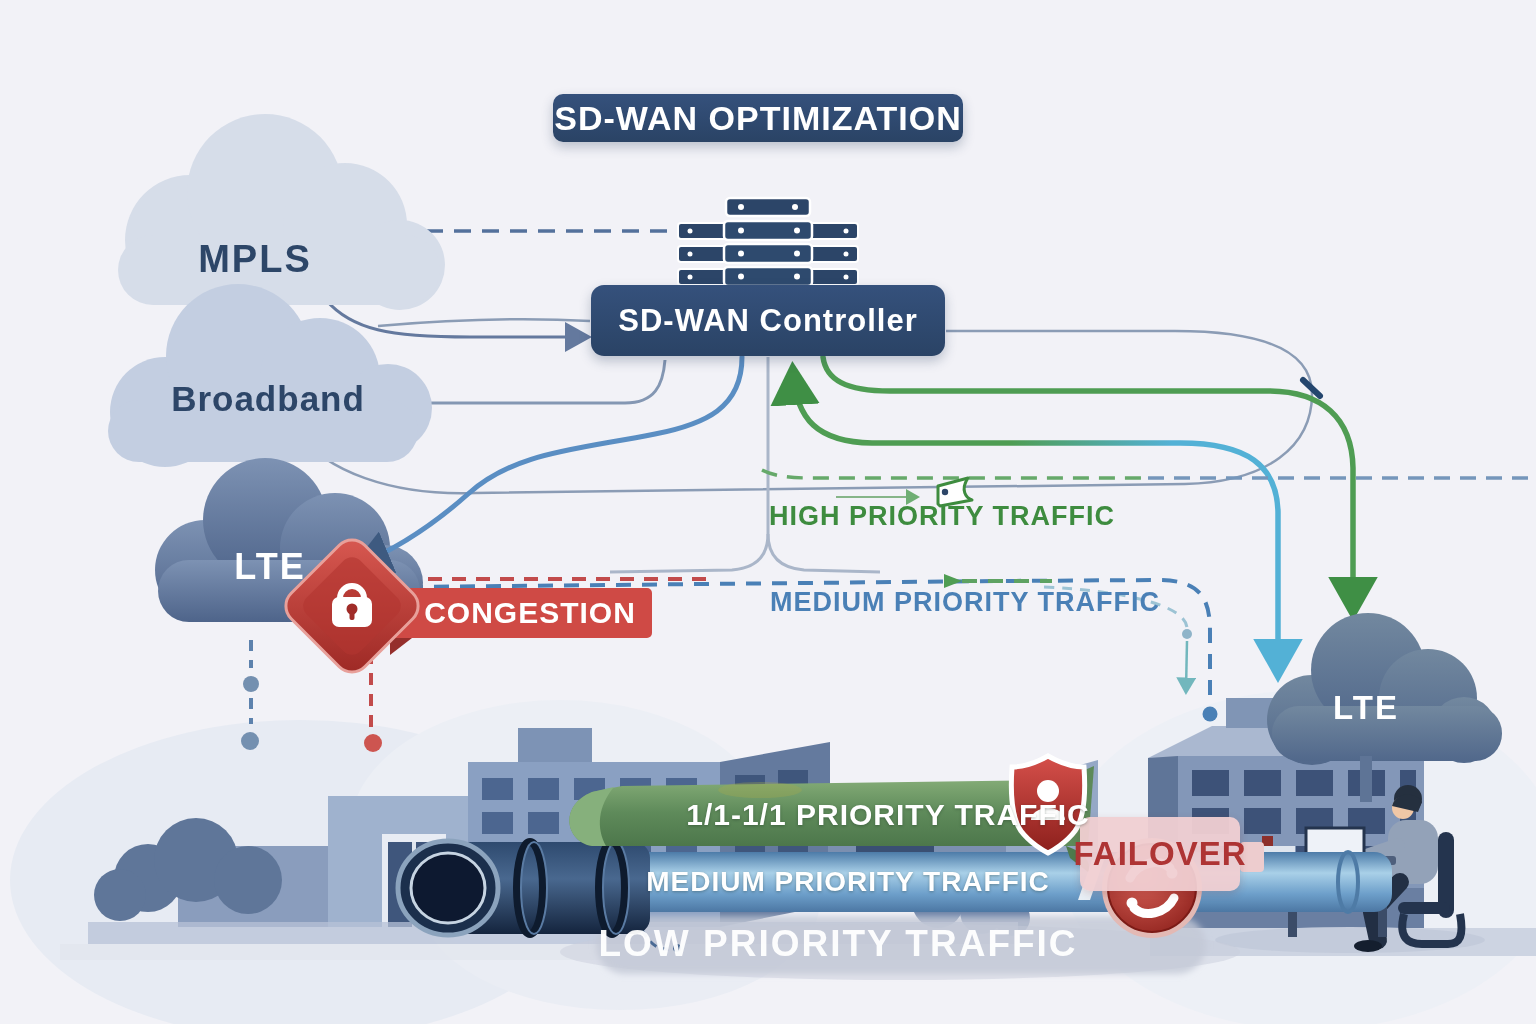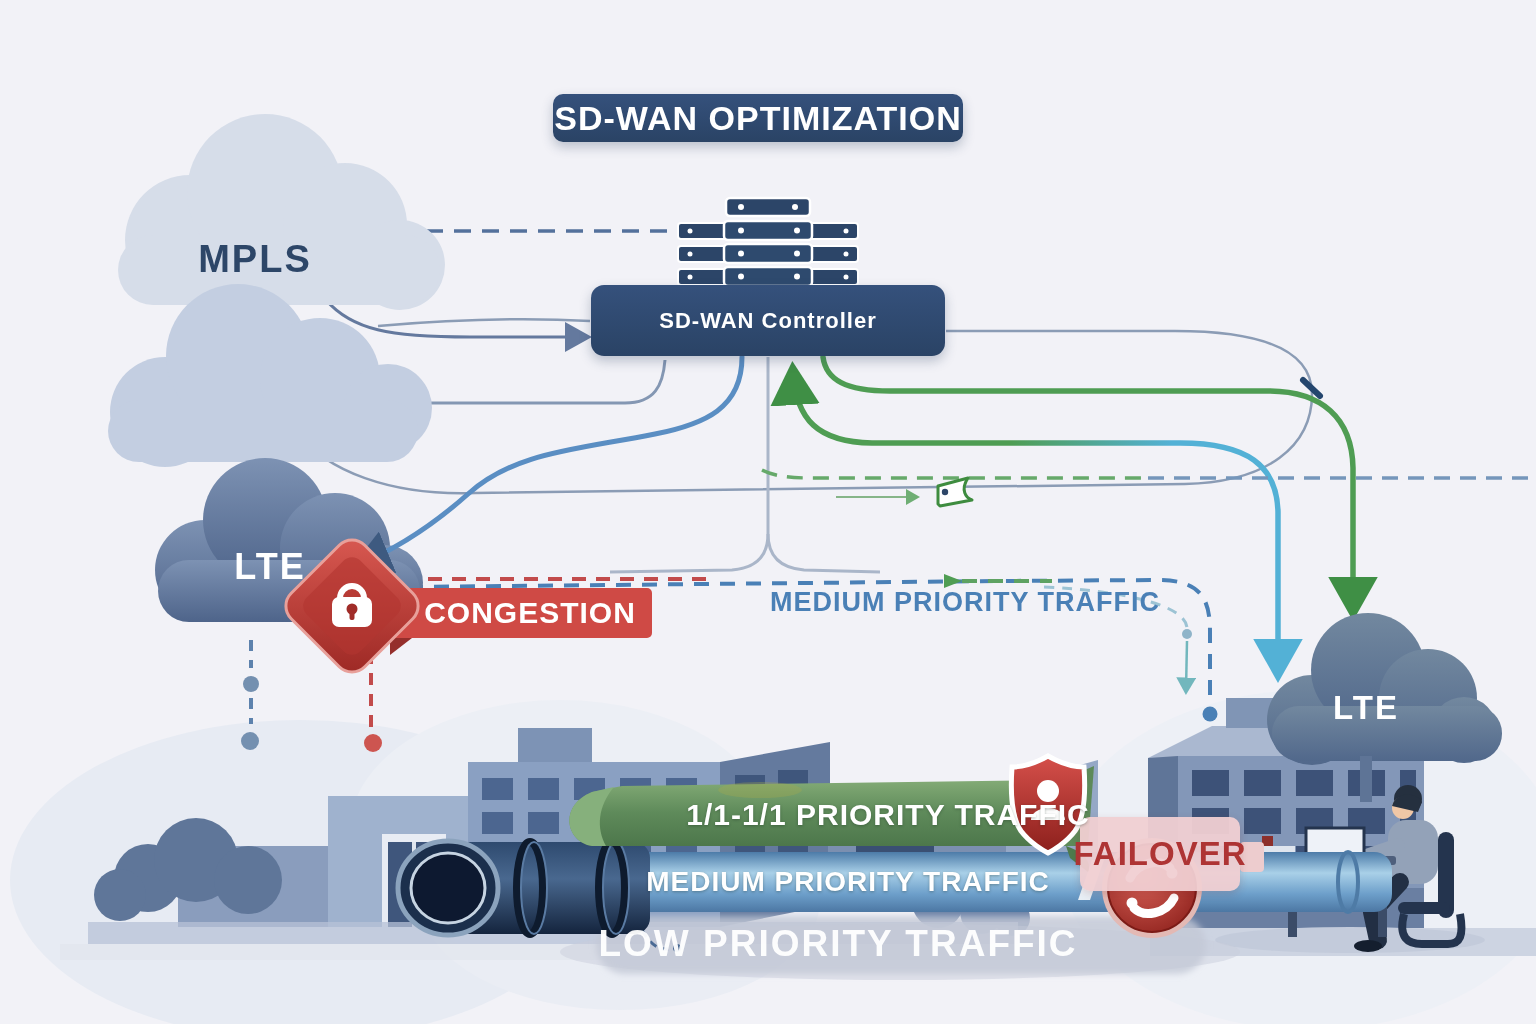--- a/index.html
+++ b/index.html
@@ -5,21 +5,21 @@
   html,body{margin:0;padding:0;background:#e9eaf0;}
   #stage{position:relative;width:1536px;height:1024px;overflow:hidden;
          background:#f2f2f7;font-family:"Liberation Sans",sans-serif;}
   #scene{position:absolute;left:0;top:0;}
   .lbl{position:absolute;transform:translate(-50%,-50%);font-weight:bold;white-space:nowrap;
        font-family:"Liberation Sans",sans-serif;}
   .navybox{position:absolute;display:flex;align-items:center;justify-content:center;
        background:linear-gradient(180deg,#35517c,#2a4365);color:#fff;font-weight:bold;
        border-radius:10px;box-shadow:0 5px 12px rgba(40,60,95,.28);letter-spacing:1px;}
   #title-box{left:553px;top:94px;width:410px;height:48px;font-size:34px;}
-  #controller-box{left:591px;top:285px;width:354px;height:71px;font-size:22px;border-radius:13px;}
+  #controller-box{left:591px;top:285px;width:354px;height:71px;font-size:31px;border-radius:13px;}
   .cloudtxt{color:#2d4668;letter-spacing:2px;}
   .whitetxt{color:#fff;letter-spacing:2px;}
   .pipetxt{color:#fff;letter-spacing:1px;text-shadow:0 1px 3px rgba(20,40,30,.35);}
   #failover-badge{position:absolute;left:1080px;top:817px;width:160px;height:74px;
        background:rgba(240,207,210,.95);border-radius:10px;display:flex;align-items:center;
        justify-content:center;color:#ae3434;font-weight:bold;font-size:33px;letter-spacing:1px;
        box-shadow:0 3px 8px rgba(120,40,40,.18);}
 </style>
 </head>
 <body>
@@ -371,23 +371,25 @@
 </svg>
 
 <div id="title-box" class="navybox">
   <span>SD-WAN OPTIMIZATION</span>
 </div>
 <div id="controller-box" class="navybox">
   <span>SD-WAN Controller</span>
 </div>
 
 <div class="lbl cloudtxt" style="left:255px;top:223px;font-size:38px;margin-top:36px;">MPLS</div>
+<div class="lbl cloudtxt" style="left:268px;top:399px;font-size:35px;letter-spacing:1px;">Broadband</div>
 <div class="lbl whitetxt" style="left:270px;top:567px;font-size:36px;">LTE</div>
 <div class="lbl whitetxt" style="left:1366px;top:708px;font-size:33px;">LTE</div>
 
+<div class="lbl" style="left:942px;top:516px;font-size:27px;color:#3e8c3f;letter-spacing:1px;">HIGH PRIORITY TRAFFIC</div>
 <div class="lbl" style="left:965px;top:602px;font-size:27px;color:#4a80b6;letter-spacing:1px;">MEDIUM PRIORITY TRAFFIC</div>
 
 <div class="lbl" style="left:524px;top:613px;font-size:30px;color:#fff;letter-spacing:1px;margin-left:6px;">CONGESTION</div>
 <div id="failover-badge">
   <span>FAILOVER</span>
 </div>
 
 <div class="lbl pipetxt" style="left:862px;top:815px;font-size:30px;margin-left:26px;">1/1-1/1 PRIORITY TRAFFIC</div>
 <div class="lbl pipetxt" style="left:848px;top:882px;font-size:28px;">MEDIUM PRIORITY TRAFFIC</div>
 <div class="lbl" style="left:838px;top:944px;font-size:37px;color:rgba(255,255,255,0.95);letter-spacing:2px;">LOW PRIORITY TRAFFIC</div>

